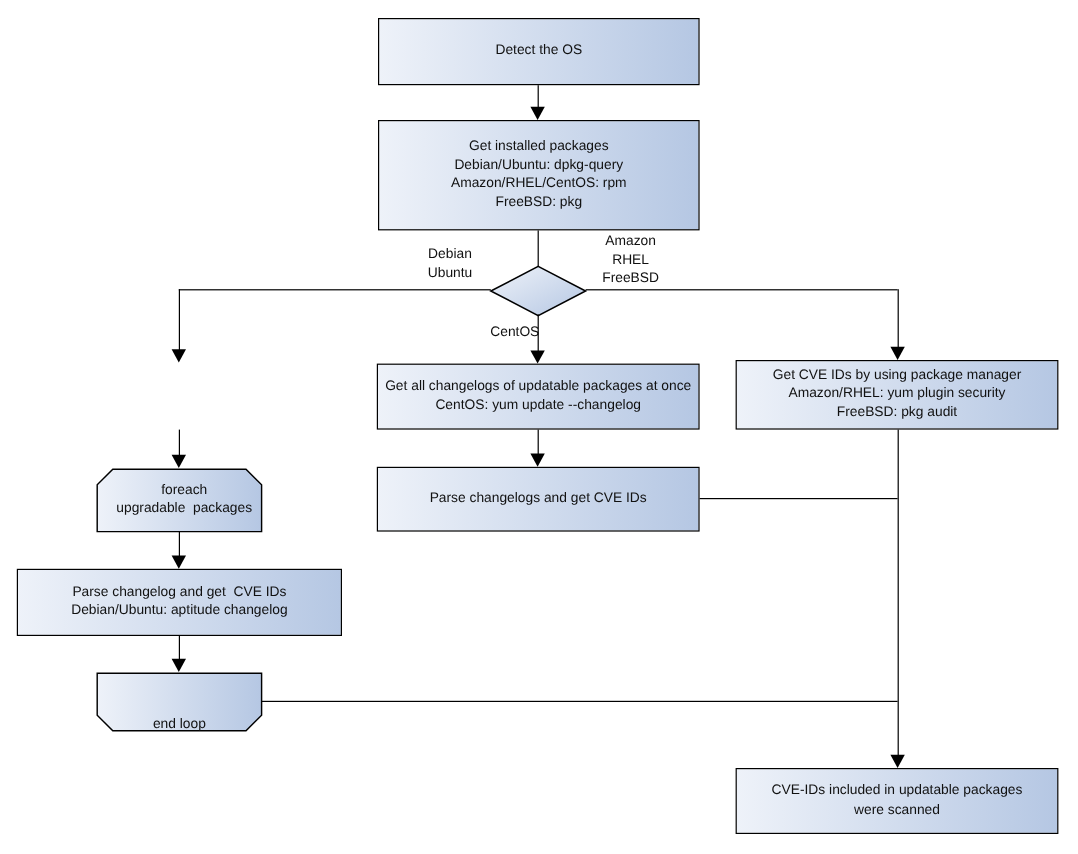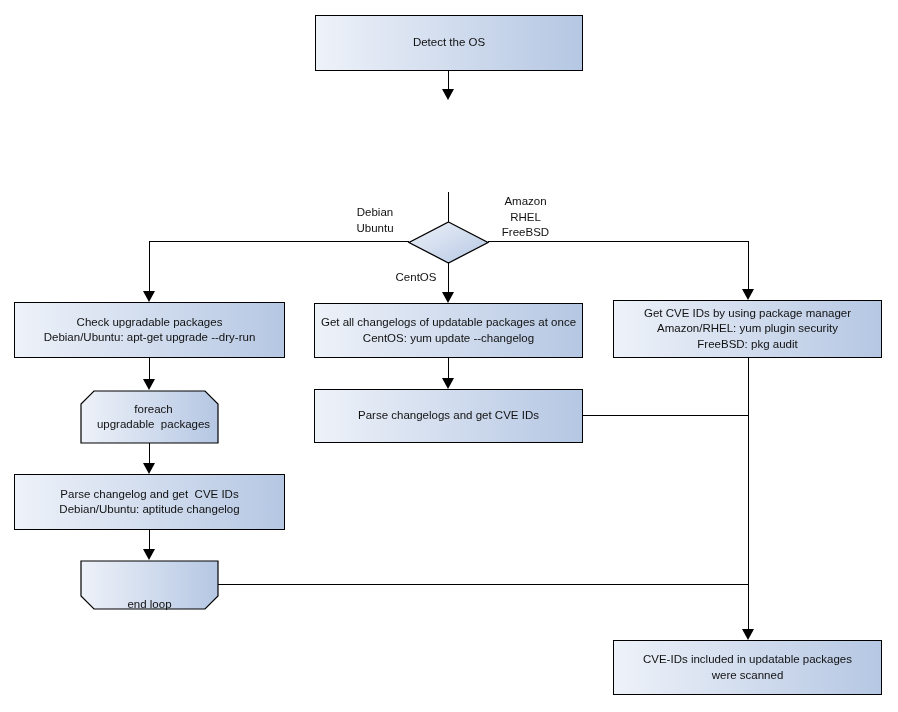--- a/index.html
+++ b/index.html
@@ -83,25 +83,27 @@
         <stop offset="0" class="stop-light"></stop>
           <stop offset="1" class="stop-dark"></stop>
       </linearGradient>
     </defs>
   </svg>
 
   <div class="node" style="left:315px;top:15px;width:268px;height:56px;">
     <div class="node-label">Detect the OS</div>
   </div>
 
+  <div class="node" style="left:315px;top:100px;width:268px;height:92px;">
+    <div class="node-label">Get installed packages
+Debian/Ubuntu: dpkg-query
+Amazon/RHEL/CentOS: rpm
+FreeBSD: pkg</div>
+  </div>
 
-  <div class="node" style="left:14px;top:302px;width:271px;height:56px;">
-    <div class="node-label">Check upgradable packages
-Debian/Ubuntu: apt-get upgrade --dry-run</div>
-  </div>
 
   <div class="node" style="left:14px;top:474px;width:271px;height:56px;">
     <div class="node-label">Parse changelog and get  CVE IDs
 Debian/Ubuntu: aptitude changelog</div>
   </div>
 
   <div class="node" style="left:314px;top:389px;width:269px;height:54px;">
     <div class="node-label">Parse changelogs and get CVE IDs</div>
   </div>
 
@@ -138,21 +140,21 @@
   </svg>
   <div class="shape-overlay" style="left:80px;top:580px;width:139px;height:50px;">
     <div class="node-label">end loop</div>
   </div>
 
   <div class="edge-label" style="left:330px;top:205px;width:90px;">Debian
 Ubuntu</div>
   <div class="edge-label" style="left:478px;top:194px;width:95px;">Amazon
 RHEL
 FreeBSD</div>
-  <div class="edge-label" style="left:385px;top:270px;width:62px;">CentOS</div>
+  <div class="edge-label" style="left:398px;top:270px;width:62px;">CentOS</div>
 
   <div class="vline" style="left:448px;top:71px;width:1px;height:21px;"></div>
   <div class="vline" style="left:448px;top:192px;width:1px;height:30px;"></div>
   <div class="hline" style="left:149px;top:241px;width:260px;height:1px;"></div>
   <div class="hline" style="left:488px;top:241px;width:260px;height:1px;"></div>
   <div class="vline" style="left:149px;top:241px;width:1px;height:53px;"></div>
   <div class="vline" style="left:448px;top:262px;width:1px;height:33px;"></div>
   <div class="vline" style="left:748px;top:241px;width:1px;height:51px;"></div>
   <div class="vline" style="left:149px;top:358px;width:1px;height:25px;"></div>
   <div class="vline" style="left:149px;top:443px;width:1px;height:24px;"></div>

